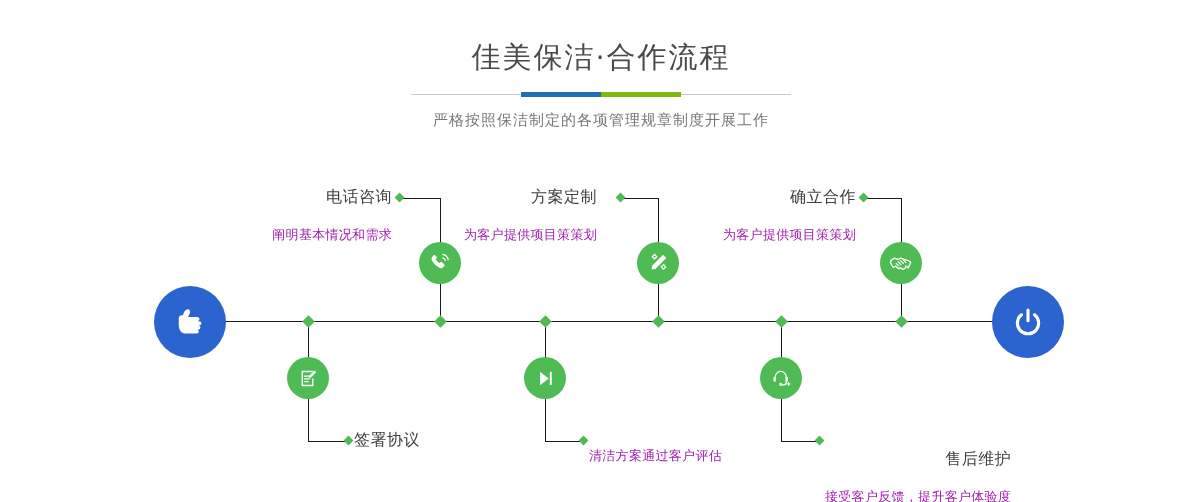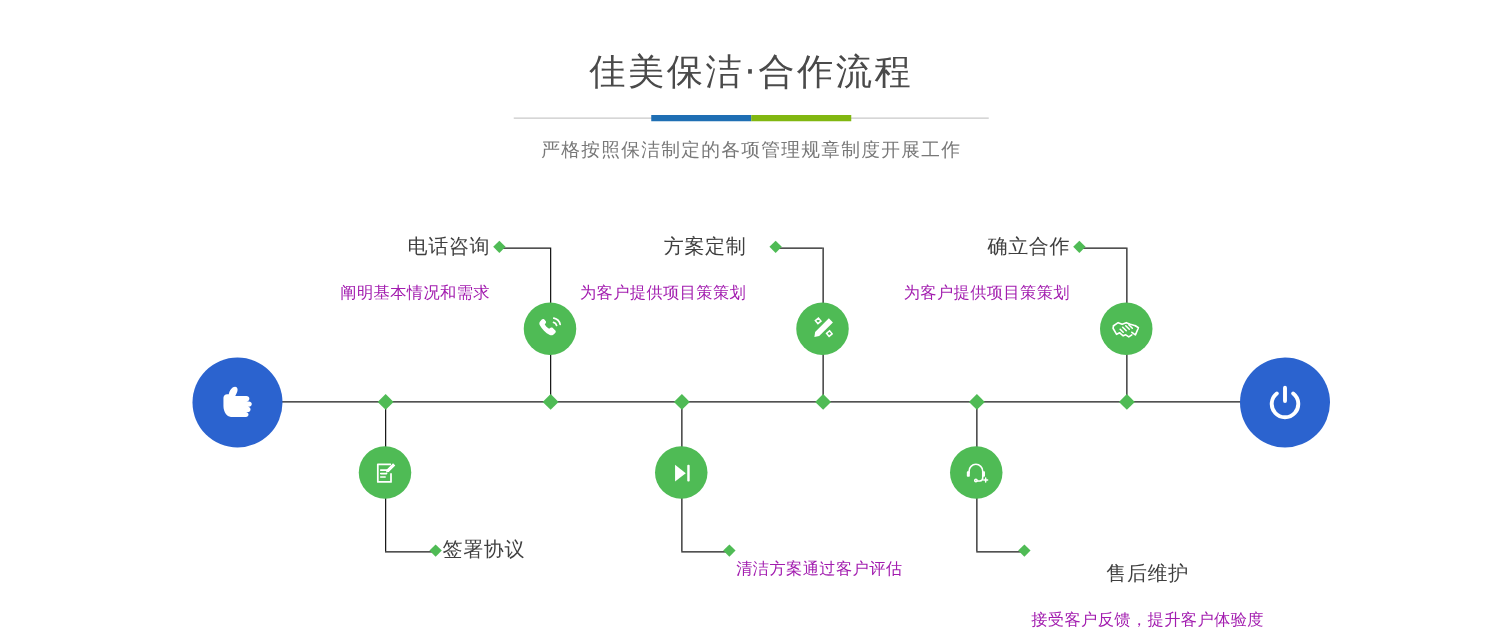--- a/index.html
+++ b/index.html
@@ -147,21 +147,21 @@
     letter-spacing: 0.5px;
   }
   .label .desc {
     font-size: 13px;
     line-height: 20px;
     color: #a21caf;
     letter-spacing: 0.3px;
     margin-top: 17px;
   }
   .label.above { text-align: right; }
-  .label.below { text-align: center; }
+  .label.below { text-align: right; }
 </style>
 </head>
 <body>
 
 <div id="root">
 
   <div class="header">
     <div class="title" style="color: rgb(74, 74, 74);">佳美保洁·合作流程</div>
     <div class="divider">
       <div class="rule" style="background: rgb(201, 201, 201);"></div>

